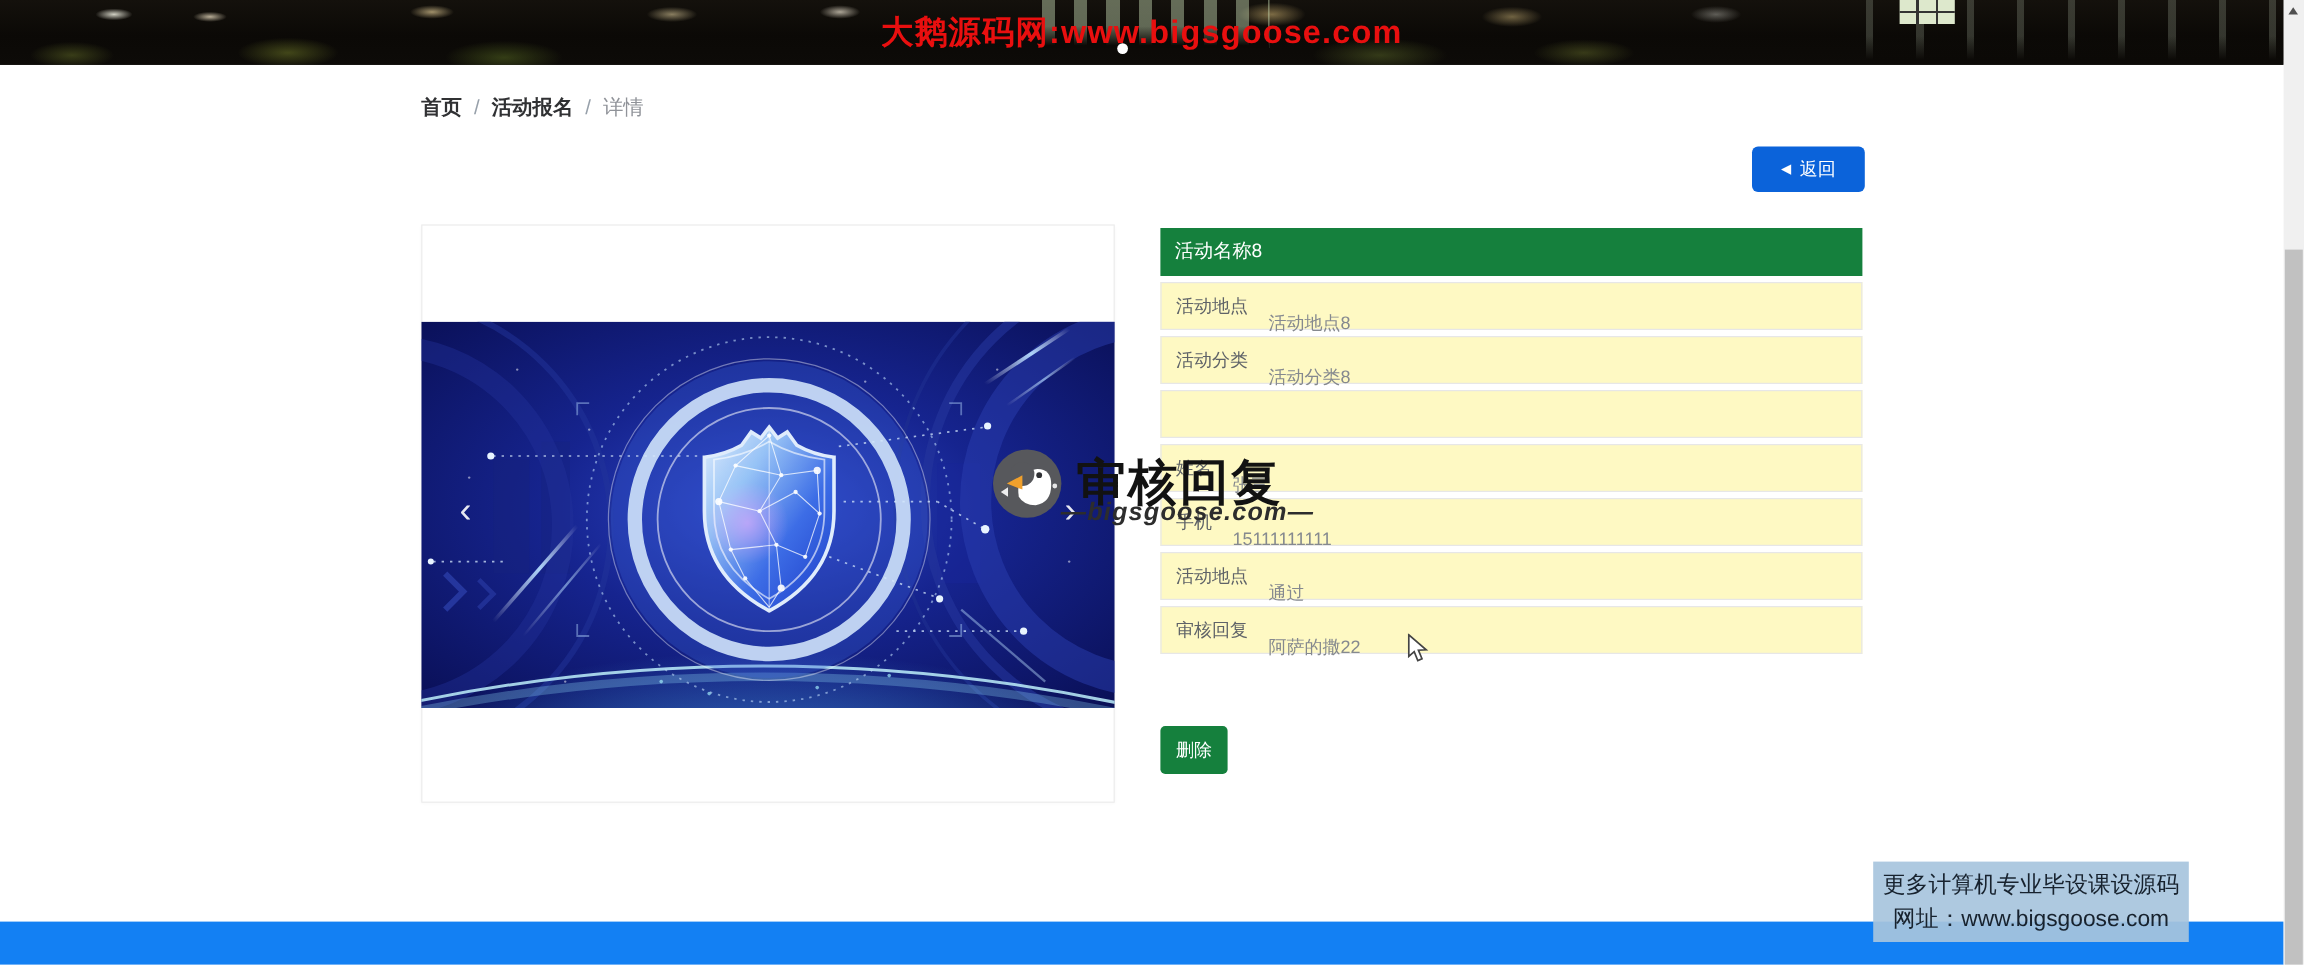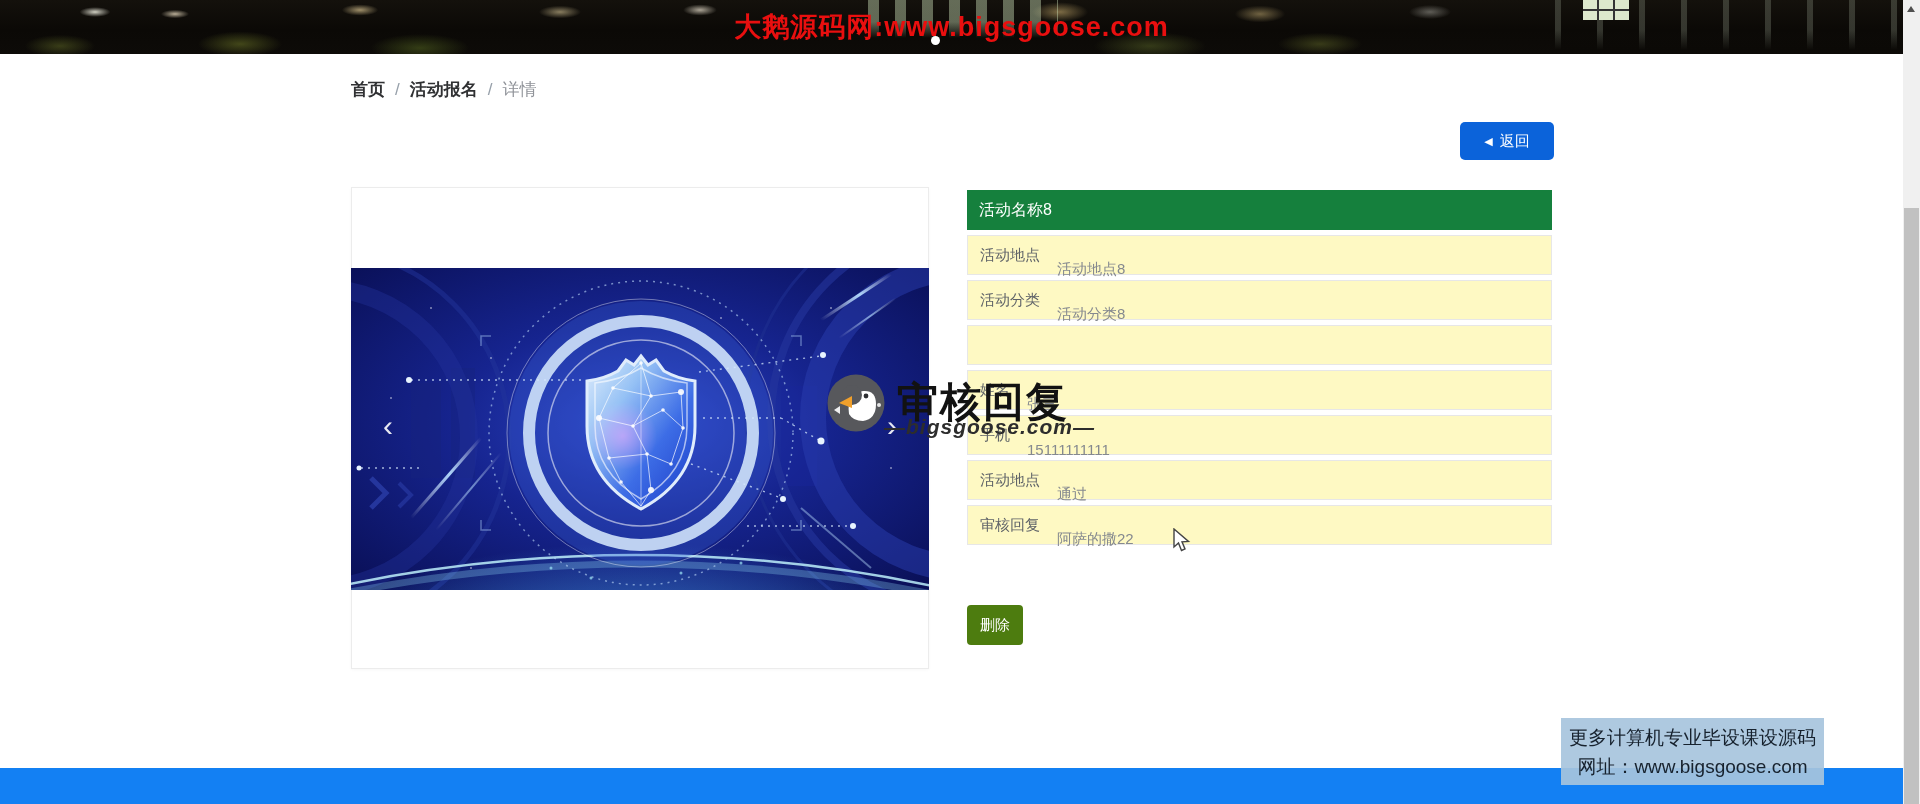--- a/index.html
+++ b/index.html
@@ -87,21 +87,21 @@
   }
   .detail-row{
     margin-top:5px; height:40px; background:#fef9c3; border:1px solid #e7e7e7;
     display:flex; align-items:center; padding:0 12px;
   }
   .detail-label{ font-size:15px; color:#5f6368; }
   .detail-value{ font-size:15px; color:#85898f; margin-left:17px;margin-top:28px; }
 
   .delete-btn{
     position:absolute; left:967px; top:605px; width:56px; height:40px; border:none; border-radius:4px;
-    background:#4d7c0f; color:#fff; font-size:15px; font-family:inherit; cursor:pointer;
+    background:#15803d; color:#fff; font-size:15px; font-family:inherit; cursor:pointer;
   }
 
   
   .wm-goose{ position:absolute; left:827px; top:374px; width:58px; height:58px; }
   .wm-title{ position:absolute; left:897px; top:375px; font-size:41px; font-weight:bold; color:#121212; letter-spacing:2px; }
   .wm-sub{ position:absolute; left:884px; top:415px; font-size:21px; font-weight:bold; color:#2d2d2d; letter-spacing:1px;font-style:italic; }
 
   
   .promo{
     position:absolute; left:1561px; top:718px; width:263px; height:67px;

